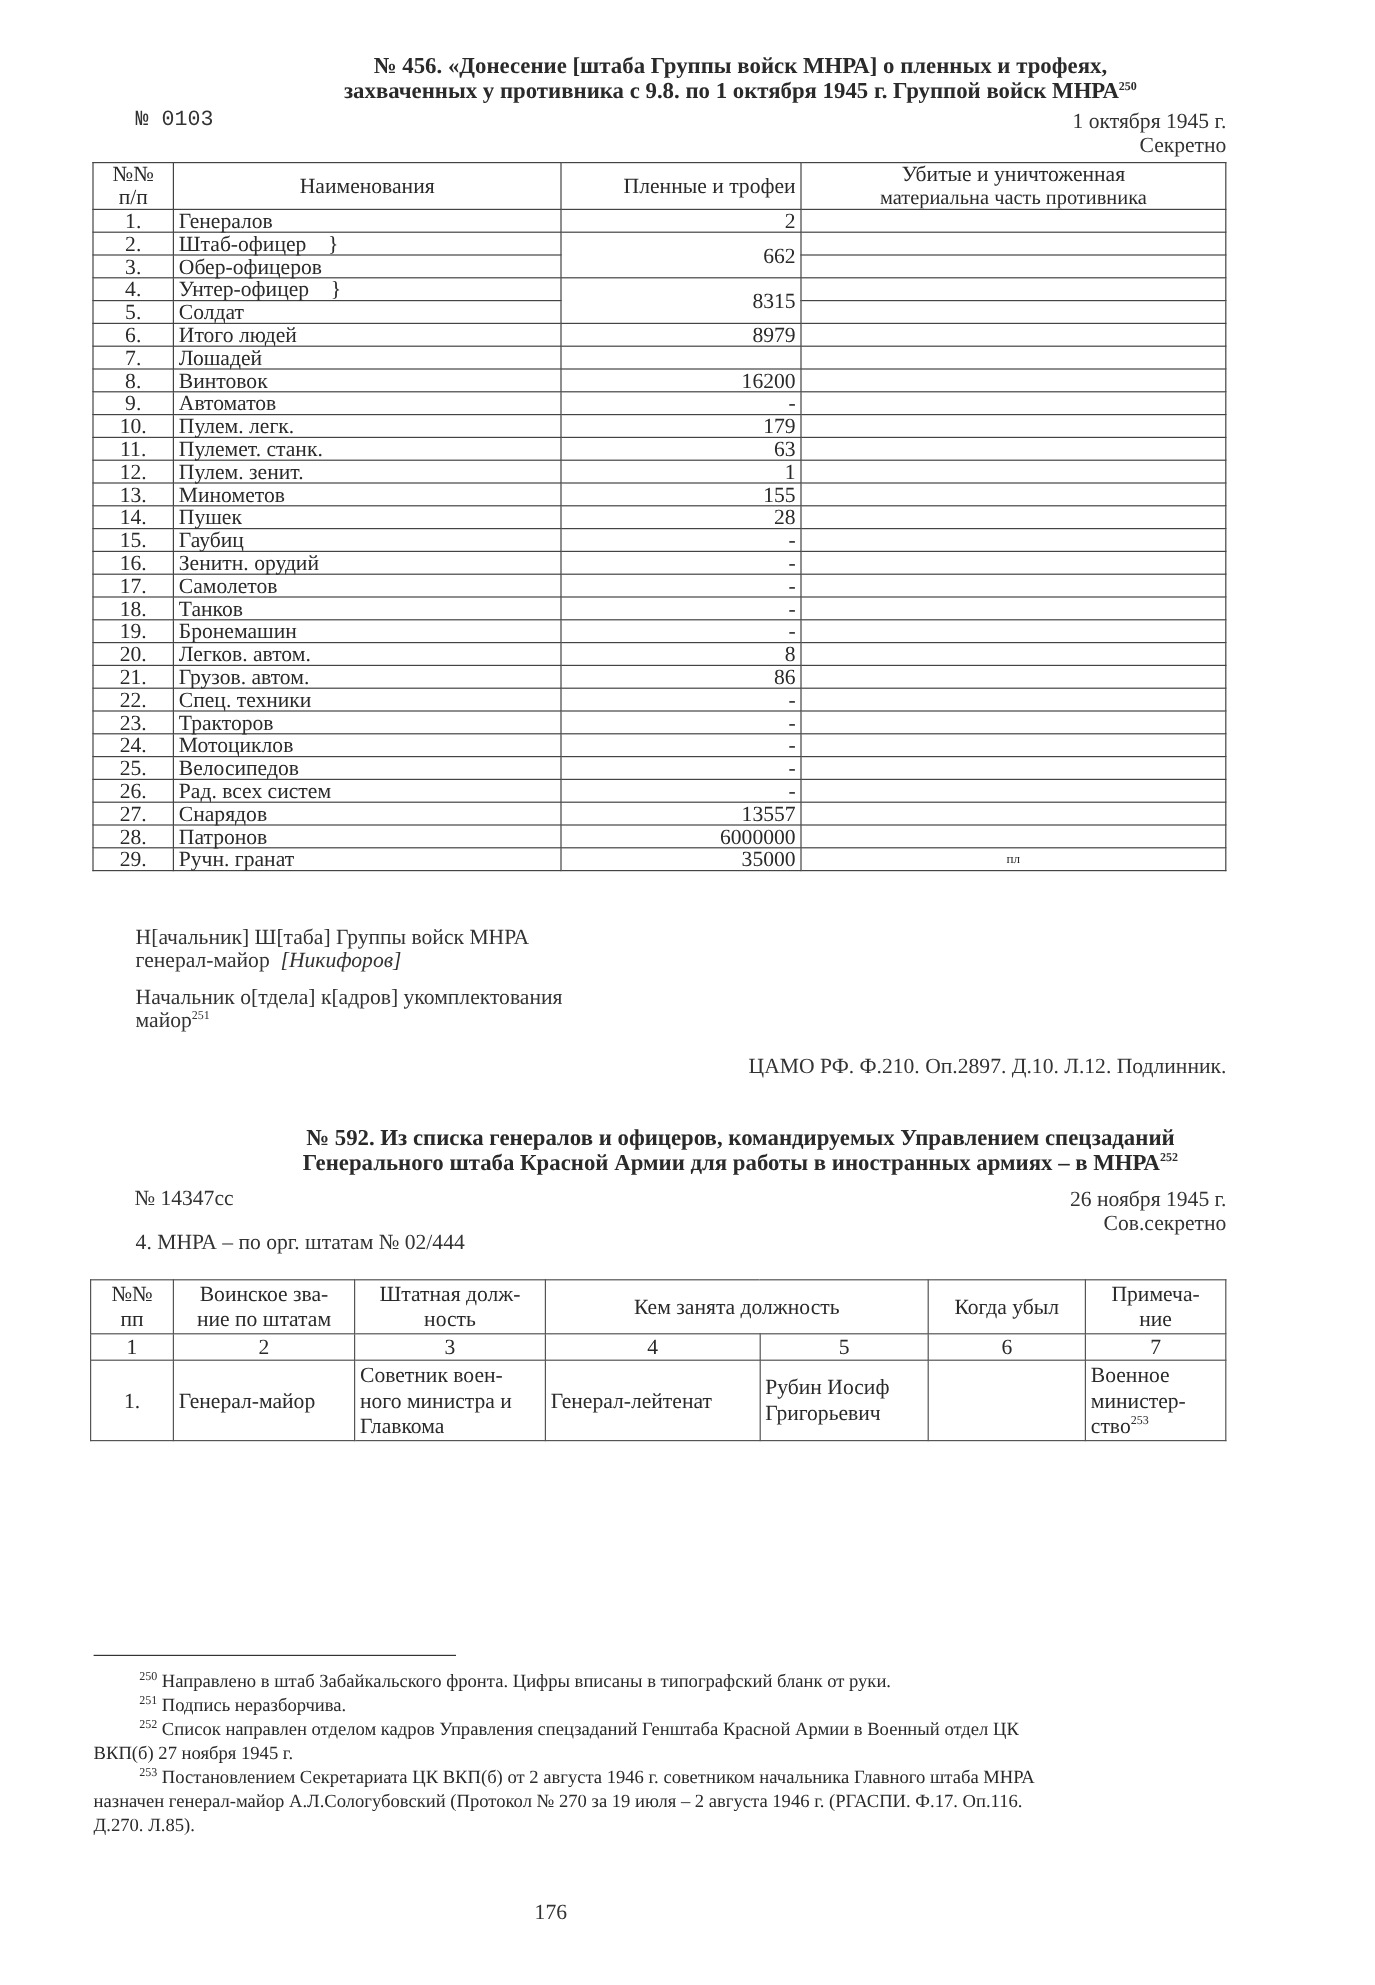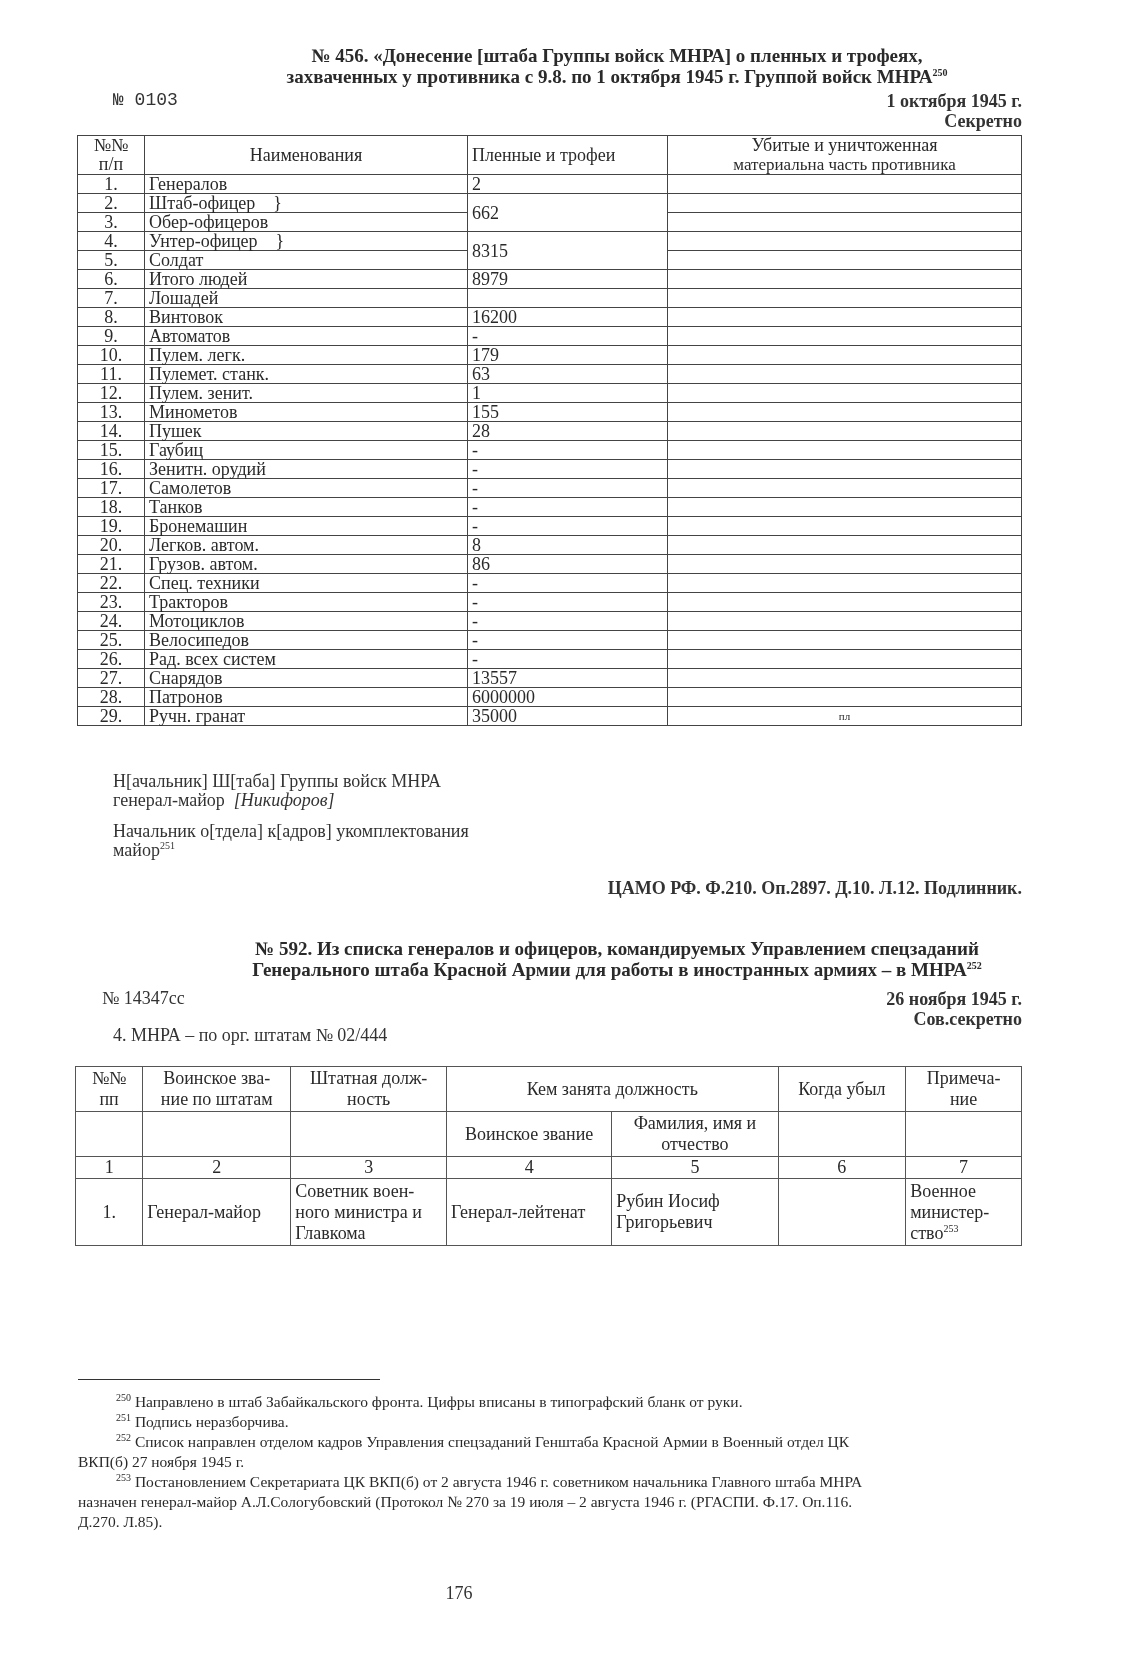--- a/index.html
+++ b/index.html
@@ -7,32 +7,32 @@
     width: 1146px; height: 1654px; background: #ffffff; position: relative;
     font-family: "Liberation Serif", "DejaVu Serif", serif; color: #222;
     overflow: hidden;
   }
   .abs { position: absolute; }
   .title {
     left: 0; width: 1146px; text-align: center; font-weight: bold;
     font-size: 19px; line-height: 21px; color: #2a2a2a; padding-left: 44px;
   }
   .meta { font-size: 18px; line-height: 20px; color: #333; }
-  .right { text-align: left; font-weight: bold; }
+  .right { text-align: left; }
   sup { font-size: 10px; vertical-align: super; line-height: 0; }
   table { border-collapse: collapse; }
   .t1 { left: 77px; top: 135px; width: 945px; font-size: 18px; }
   .t1 td, .t1 th {
     border: 1.3px solid #444; padding: 0 4px; height: 18px; line-height: 18px;
     font-weight: normal; color: #2a2a2a;
   }
   .t1 th { height: 20px; line-height: 21px; text-align: center; }
   .t1 .num { text-align: center; width: 58px; }
   .t1 .name { width: 314px; text-align: left; }
-  .t1 .val { width: 191px; text-align: left; }
+  .t1 .val { width: 191px; text-align: right; }
   .t1 .dest { text-align: center; font-size: 11px; }
   .brace { margin-left: 18px; }
   .sig { font-size: 18px; line-height: 19px; color: #333; }
   .t2 { left: 75px; top: 1066px; width: 947px; font-size: 18px; }
   .t2 td {
     border: 1.3px solid #555; padding: 0 4px; line-height: 21px;
     text-align: center; color: #2a2a2a; vertical-align: middle;
   }
   .t2 .left { text-align: left; }
   .footline { left: 78px; top: 1379px; width: 302px; height: 0; border-top: 1.3px solid #333; }
@@ -249,21 +249,21 @@
 <div class="abs sig" style="left:113px; top:822px;">
   <div>Начальник о[тдела] к[адров] укомплектования</div>
   <div><span>майор</span><sup>251</sup></div>
 </div>
 <div class="abs meta right" style="right:124px; top:878px;">ЦАМО РФ. Ф.210. Оп.2897. Д.10. Л.12. Подлинник.</div>
 
 <div class="abs title" style="top:938px;">
   <div>№ 592. Из списка генералов и офицеров, командируемых Управлением спецзаданий</div>
   <div><span>Генерального штаба Красной Армии для работы в иностранных армиях – в МНРА</span><sup>252</sup></div>
 </div>
-<div class="abs meta" style="left:102px; top:988px;">№ 14347сс</div>
+<div class="abs meta" style="left:112px; top:988px;">№ 14347сс</div>
 <div class="abs meta right" style="right:124px; top:989px;margin-left:16px;">26 ноября 1945 г.</div>
 <div class="abs meta right" style="right:124px; top:1009px;">Сов.секретно</div>
 <div class="abs meta" style="left:113px; top:1025px;">4. МНРА – по орг. штатам № 02/444</div>
 
 <table class="abs t2">
   <tbody>
       <tr>
     <td style="width:60px; height:44px;">
       <div>№№</div>
       <div>пп</div>
@@ -275,32 +275,20 @@
     <td style="width:150px;">
       <div>Штатная долж-</div>
       <div>ность</div>
     </td>
     <td colspan="2">Кем занята должность</td>
     <td style="width:122px;">Когда убыл</td>
     <td style="width:108px;">
       <div>Примеча-</div>
       <div>ние</div>
     </td>
-  </tr>
-  <tr>
-    <td style="height:44px;"></td>
-    <td></td>
-    <td></td>
-    <td style="width:160px;">Воинское звание</td>
-    <td style="width:160px;">
-      <div>Фамилия, имя и</div>
-      <div>отчество</div>
-    </td>
-    <td></td>
-    <td></td>
   </tr>
   <tr>
     <td style="line-height:19px;">1</td>
     <td>2</td>
     <td>3</td>
     <td>4</td>
     <td>5</td>
     <td>6</td>
     <td>7</td>
   </tr>

